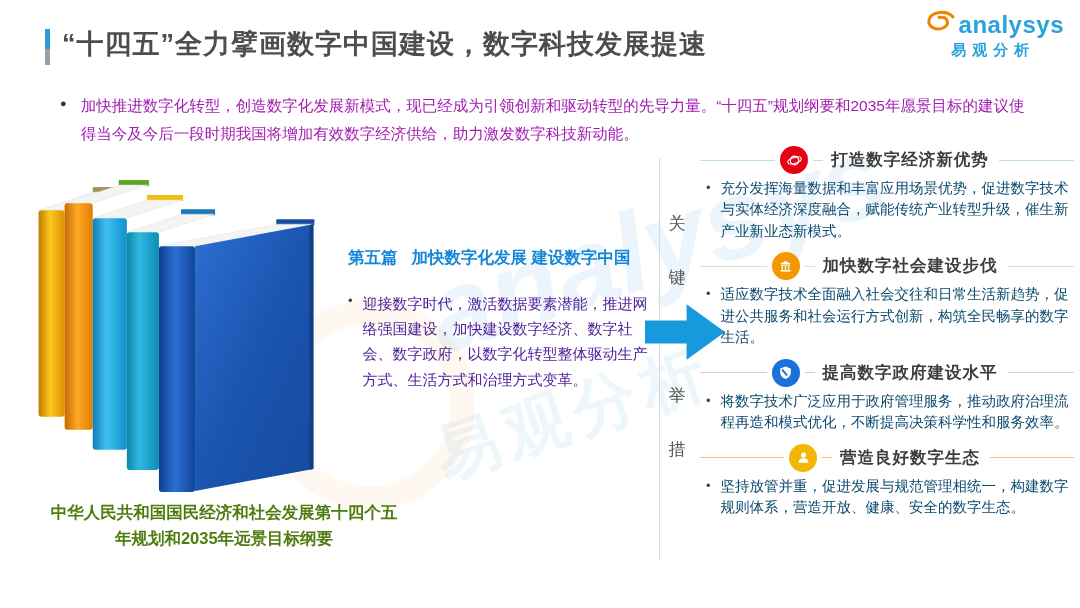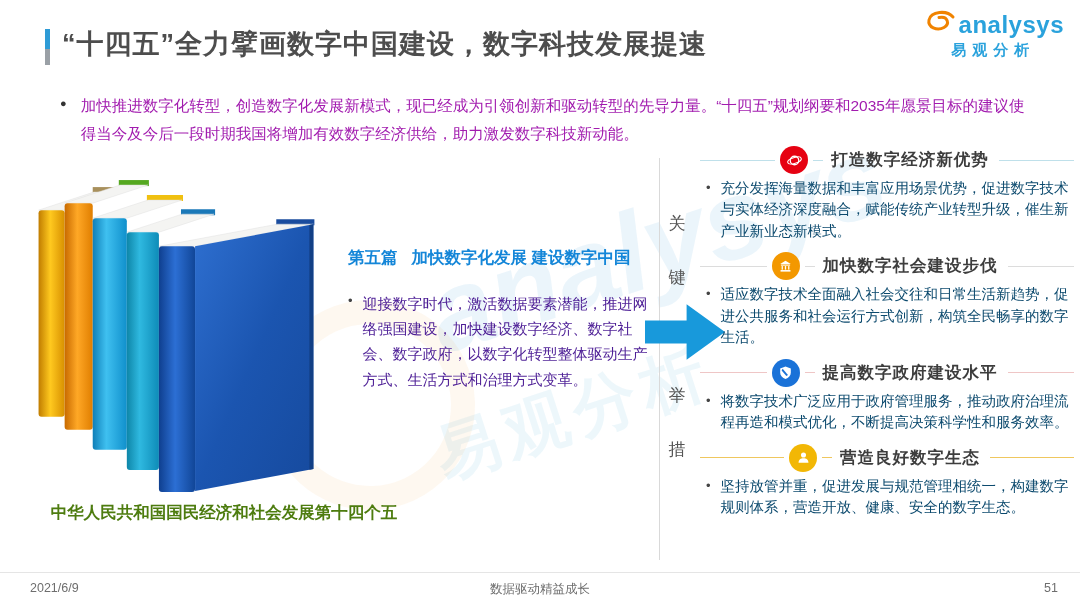--- a/index.html
+++ b/index.html
@@ -153,20 +153,21 @@
 
       <polygon points="247,59 285,59 285,65 247,65" fill="#1a4c9e"></polygon>
       <polygon points="130,86 166,86 284,64 248,64" fill="#f4f4f2" stroke="#e0e0e0" stroke-width="0.5"></polygon>
       <rect x="130" y="86" width="36" height="245" rx="3" fill="url(#gBlueSpine)"></rect>
       <polygon points="166,86 284,64 284,308 166,330" fill="url(#gBlueCover)"></polygon>
       <polygon points="280,64.8 284,64 284,308 280,308.8" fill="#123f85"></polygon>
     </svg>
   </div>
   <div class="layer book-caption">
     <div>中华人民共和国国民经济和社会发展第十四个五</div>
+    <div>年规划和2035年远景目标纲要</div>
   </div>
 
   <div class="layer chapter">
     <div class="chapter-title">
       <span class="pref">第五篇</span><span>加快数字化发展 建设数字中国</span>
     </div>
     <div class="chapter-body">
       <span class="bullet-dot">•</span>
       <span class="chapter-text">迎接数字时代，激活数据要素潜能，推进网络强国建设，加快建设数字经济、数字社会、数字政府，以数字化转型整体驱动生产方式、生活方式和治理方式变革。</span>
     </div>
@@ -256,19 +257,14 @@
         <div class="m-line"></div>
       </div>
       <div class="m-body">
         <span class="bullet-dot">•</span>
         <span class="m-text">坚持放管并重，促进发展与规范管理相统一，构建数字规则体系，营造开放、健康、安全的数字生态。</span>
       </div>
     </div>
 
   </div>
 
-  <div class="footer">
-    <span class="f-date">2021/6/9</span>
-    <span class="f-slogan">数据驱动精益成长</span>
-    <span class="f-page">51</span>
-  </div>
 
 </div>
 
 </body></html>

